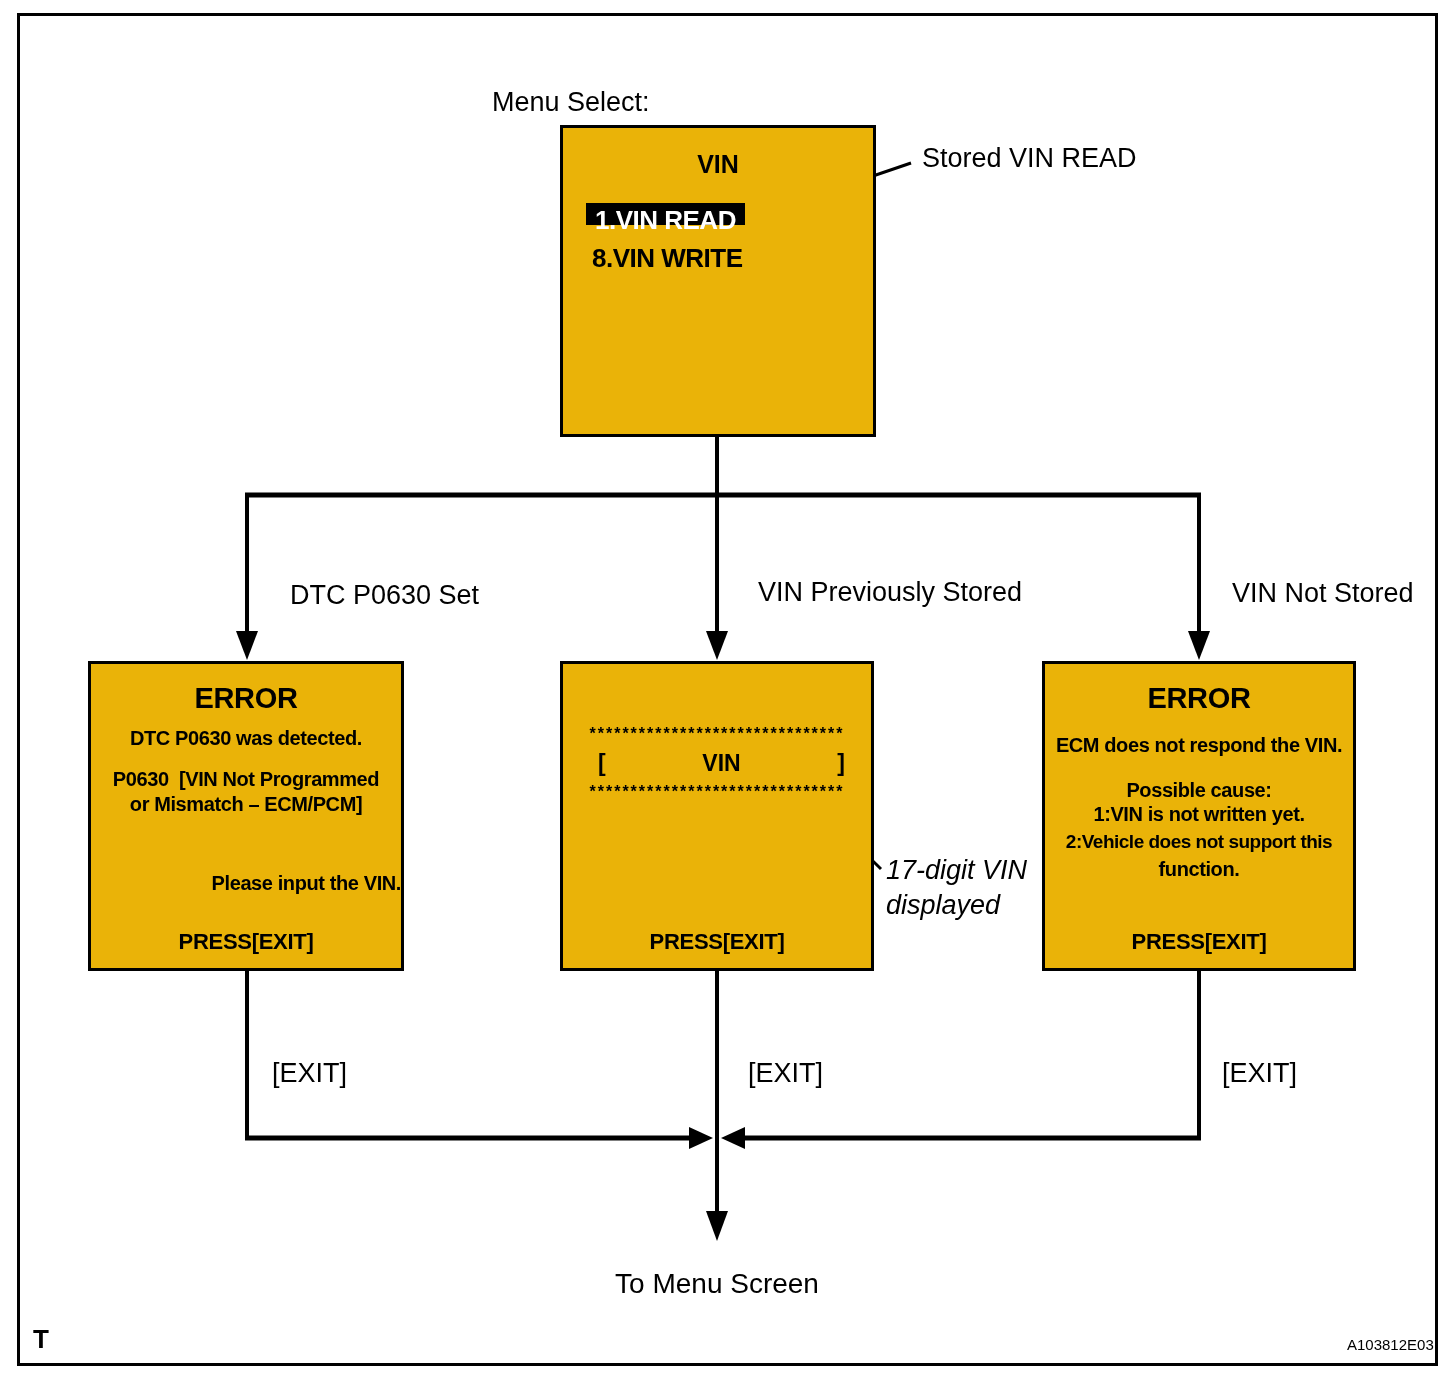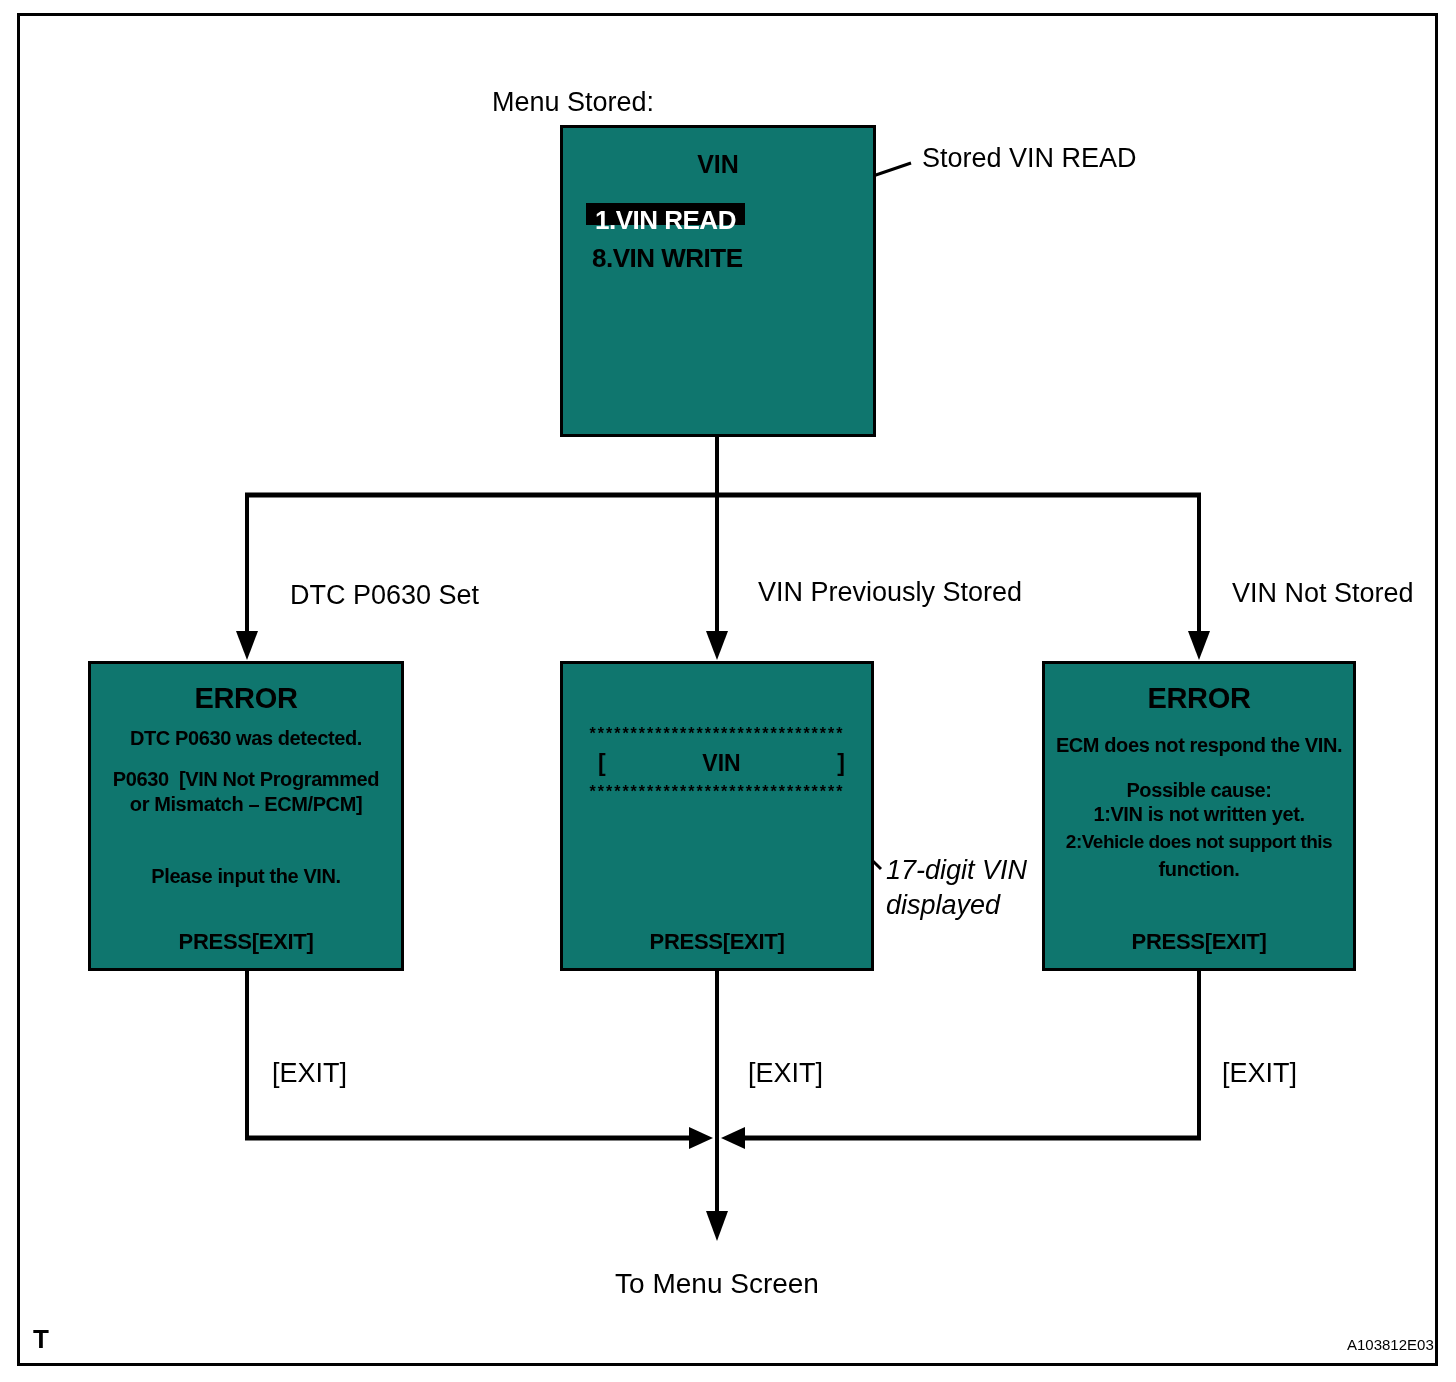--- a/index.html
+++ b/index.html
@@ -6,21 +6,21 @@
   body{
     position:relative;width:1456px;height:1382px;
     font-family:"Liberation Sans",sans-serif;color:#000;overflow:hidden;
   }
   .frame{
     position:absolute;left:17px;top:13px;width:1421px;height:1353px;
     border:3px solid #000;box-sizing:border-box;z-index:0;background:#fff;
   }
   #connectors{position:absolute;left:0;top:0;z-index:1;}
   .box{
-    position:absolute;border:3px solid #000;background:#0f766e;
+    position:absolute;border:3px solid #000;background:#eab308;
     box-sizing:border-box;z-index:2;
   }
   .box > div{position:absolute;}
   .center{left:0;right:0;text-align:center;}
   .annot{position:absolute;font-size:27px;line-height:30px;z-index:3;white-space:nowrap;}
   .screen-title{font-weight:bold;font-size:29px;letter-spacing:-0.3px;}
   .screen-line{font-weight:bold;font-size:20px;letter-spacing:-0.4px;white-space:pre;}
   .screen-line-sm{font-weight:bold;font-size:19px;letter-spacing:-0.5px;white-space:pre;}
   .press{font-weight:bold;font-size:22px;letter-spacing:-0.3px;}
   .menu-title{font-weight:bold;font-size:25px;}
@@ -55,39 +55,39 @@
   <path d="M741 221 L911 163" stroke="#000" stroke-width="3" fill="none"></path>
   <path d="M774 764 L881 869" stroke="#000" stroke-width="3" fill="none"></path>
 
   <path d="M247 970 L247 1140 M1199 970 L1199 1140 M717 970 L717 1213" stroke="#000" stroke-width="4" fill="none"></path>
   <path d="M245 1138 L689 1138 M1201 1138 L745 1138" stroke="#000" stroke-width="5" fill="none"></path>
   <polygon points="689,1127 689,1149 713,1138" fill="#000"></polygon>
   <polygon points="745,1127 745,1149 721,1138" fill="#000"></polygon>
   <polygon points="706,1211 728,1211 717,1241" fill="#000"></polygon>
 </svg>
 
-<div class="annot" style="left:492px;top:87px;">Menu Stored:</div>
+<div class="annot" style="left:492px;top:87px;">Menu Select:</div>
 <div class="annot" style="left:922px;top:143px;">Stored VIN READ</div>
 
 <div class="box" id="menu-box" style="left:560px;top:125px;width:316px;height:312px;">
   <div class="menu-title center" style="top:22px;">VIN</div>
   <div class="menu-item" id="vin-read-highlight">1.VIN READ</div>
   <div class="menu-item" id="vin-write">8.VIN WRITE</div>
 </div>
 
 <div class="annot" style="left:290px;top:580px;">DTC P0630 Set</div>
 <div class="annot" style="left:758px;top:577px;">VIN Previously Stored</div>
 <div class="annot" style="left:1232px;top:578px;">VIN Not Stored</div>
 
 <div class="box" style="left:88px;top:661px;width:316px;height:310px;">
   <div class="screen-title center" style="top:18px;">ERROR</div>
   <div class="screen-line center" style="top:63px;">DTC P0630 was detected.</div>
   <div class="screen-line center" style="top:104px;">P0630  [VIN Not Programmed</div>
   <div class="screen-line center" style="top:129px;">or Mismatch – ECM/PCM]</div>
-  <div class="screen-line center" style="top:201px;">Please input the VIN.</div>
+  <div class="screen-line center" style="top:208px;text-align:right;">Please input the VIN.</div>
   <div class="press center" style="top:265px;">PRESS[EXIT]</div>
 </div>
 
 <div class="box" style="left:560px;top:661px;width:314px;height:310px;">
   <div class="stars" style="top:61px;">*******************************</div>
   <div id="vin-row">
     <span>[</span>
     <span>VIN</span>
     <span>]</span>
   </div>

